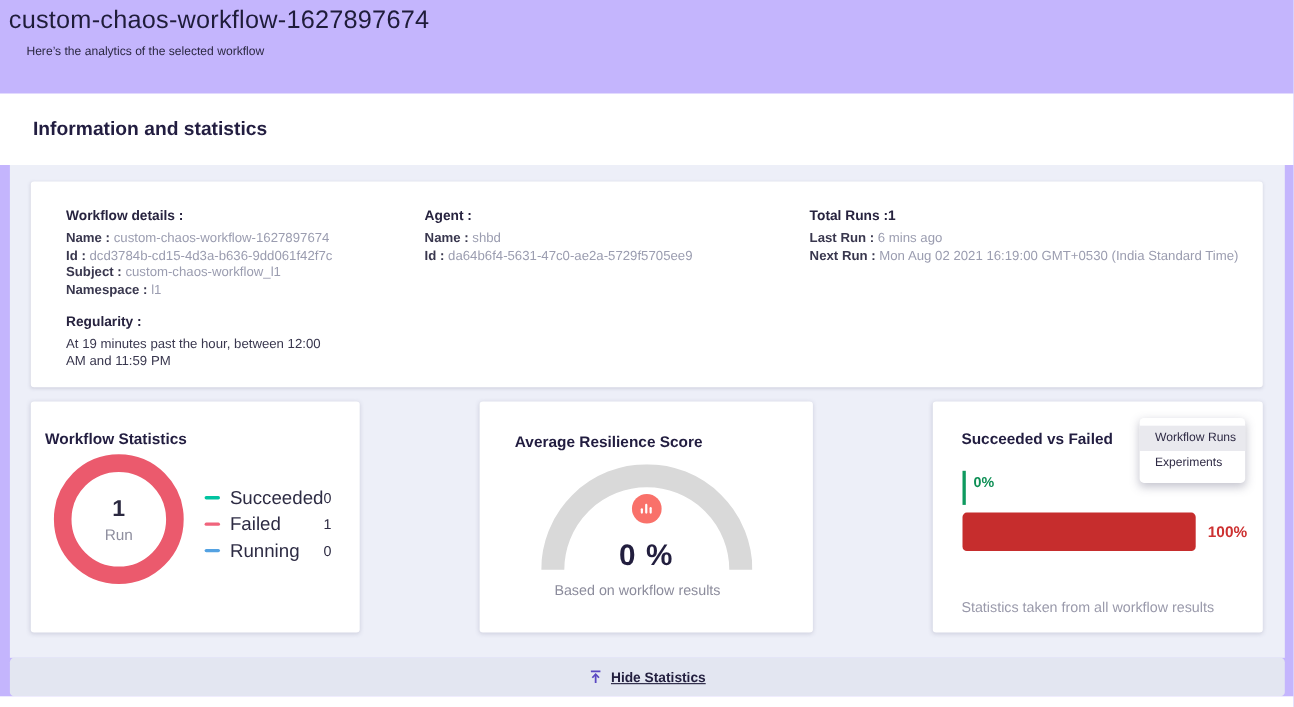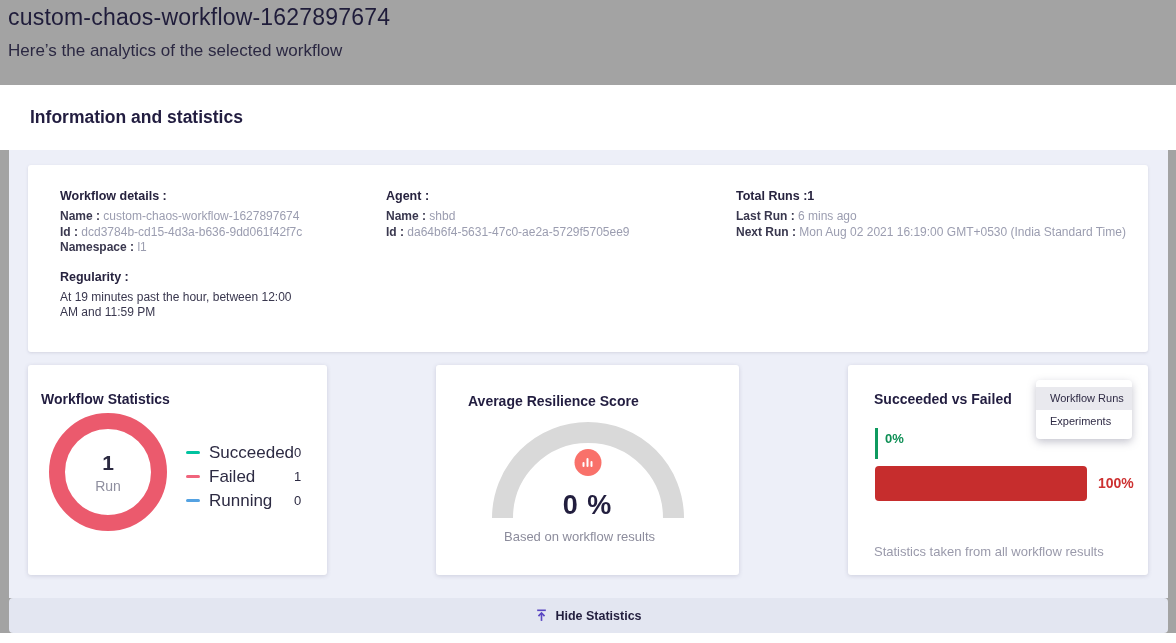--- a/index.html
+++ b/index.html
@@ -1,22 +1,22 @@
 <!DOCTYPE html>
 <html><head>
 <meta charset="utf-8">
 <style>
   html,body{margin:0;padding:0;}
-  .root{position:relative;width:1176px;height:643px;overflow:hidden;background:#a3a3a3;
+  .root{position:relative;width:1176px;height:643px;overflow:hidden;background:#c4b5fd;
         font-family:"Liberation Sans",sans-serif;color:#221e3e;}
 
   
   .hdr{position:absolute;top:0;left:0;right:0;height:85px;}
   .page-title{position:absolute;left:8px;top:4px;font-size:23px;font-weight:500;color:#1f1c3a;letter-spacing:.2px;}
-  .page-subtitle{position:absolute;left:8px;top:41px;font-size:17px;color:#2b2842;}
+  .page-subtitle{position:absolute;left:24px;top:41px;font-size:11px;color:#2b2842;}
 
   
   .band{position:absolute;top:85px;left:0;width:100%;height:65px;background:#ffffff;}
   .band-heading{position:absolute;left:30px;top:22px;font-size:17.5px;font-weight:600;color:#221d40;}
 
   
   .panel{position:absolute;top:150px;left:9px;width:1159px;height:448px;background:#edeff8;}
 
   
   .details{position:absolute;left:19px;top:15px;right:20px;height:187px;background:#fff;
@@ -78,21 +78,21 @@
   .red-label{position:absolute;left:250px;top:110px;font-size:14px;font-weight:700;color:#cd3131;}
   .c3-caption{position:absolute;left:26px;top:179px;font-size:13px;color:#9a9aab;}
   .dropdown{position:absolute;left:188px;top:15px;width:96px;background:#fff;border-radius:4px;
             box-shadow:0 3px 9px rgba(100,100,125,.38);padding:7px 0 6px 0;z-index:5;}
   .dd-item{height:23px;line-height:23px;padding-left:14px;font-size:11px;color:#2f2b45;cursor:pointer;}
   .dd-item.active{background:#e9e9ee;}
 
   
   .toggle{position:absolute;top:598px;left:9px;width:1159px;height:35px;background:#e3e6f1;border-radius:4px;
           display:flex;align-items:center;justify-content:center;gap:7px;cursor:pointer;}
-  .toggle-label{font-size:12.5px;font-weight:600;color:#221e3e;}
+  .toggle-label{font-size:12.5px;font-weight:600;color:#221e3e;text-decoration:underline;}
   .bottom-white{position:absolute;top:633px;left:0;width:100%;height:10px;background:#fff;}
 </style>
 </head>
 <body>
 
 <div class="root">
 
   <div class="hdr">
     <div class="page-title">custom-chaos-workflow-1627897674</div>
     <div class="page-subtitle">Here’s the analytics of the selected workflow</div>
@@ -108,20 +108,24 @@
 
       <div class="dcol1">
         <div class="dhead">Workflow details :</div>
         <div class="drow">
           <span class="dlabel">Name :</span>
           <span class="dval">custom-chaos-workflow-1627897674</span>
         </div>
         <div class="drow">
           <span class="dlabel">Id :</span>
           <span class="dval">dcd3784b-cd15-4d3a-b636-9dd061f42f7c</span>
+        </div>
+        <div class="drow">
+          <span class="dlabel">Subject :</span>
+          <span class="dval">custom-chaos-workflow_l1</span>
         </div>
         <div class="drow">
           <span class="dlabel">Namespace :</span>
           <span class="dval">l1</span>
         </div>
         <div class="dhead reg-head">Regularity :</div>
         <div class="reg-text">At 19 minutes past the hour, between 12:00 AM and 11:59 PM</div>
       </div>
 
       <div class="dcol2">

